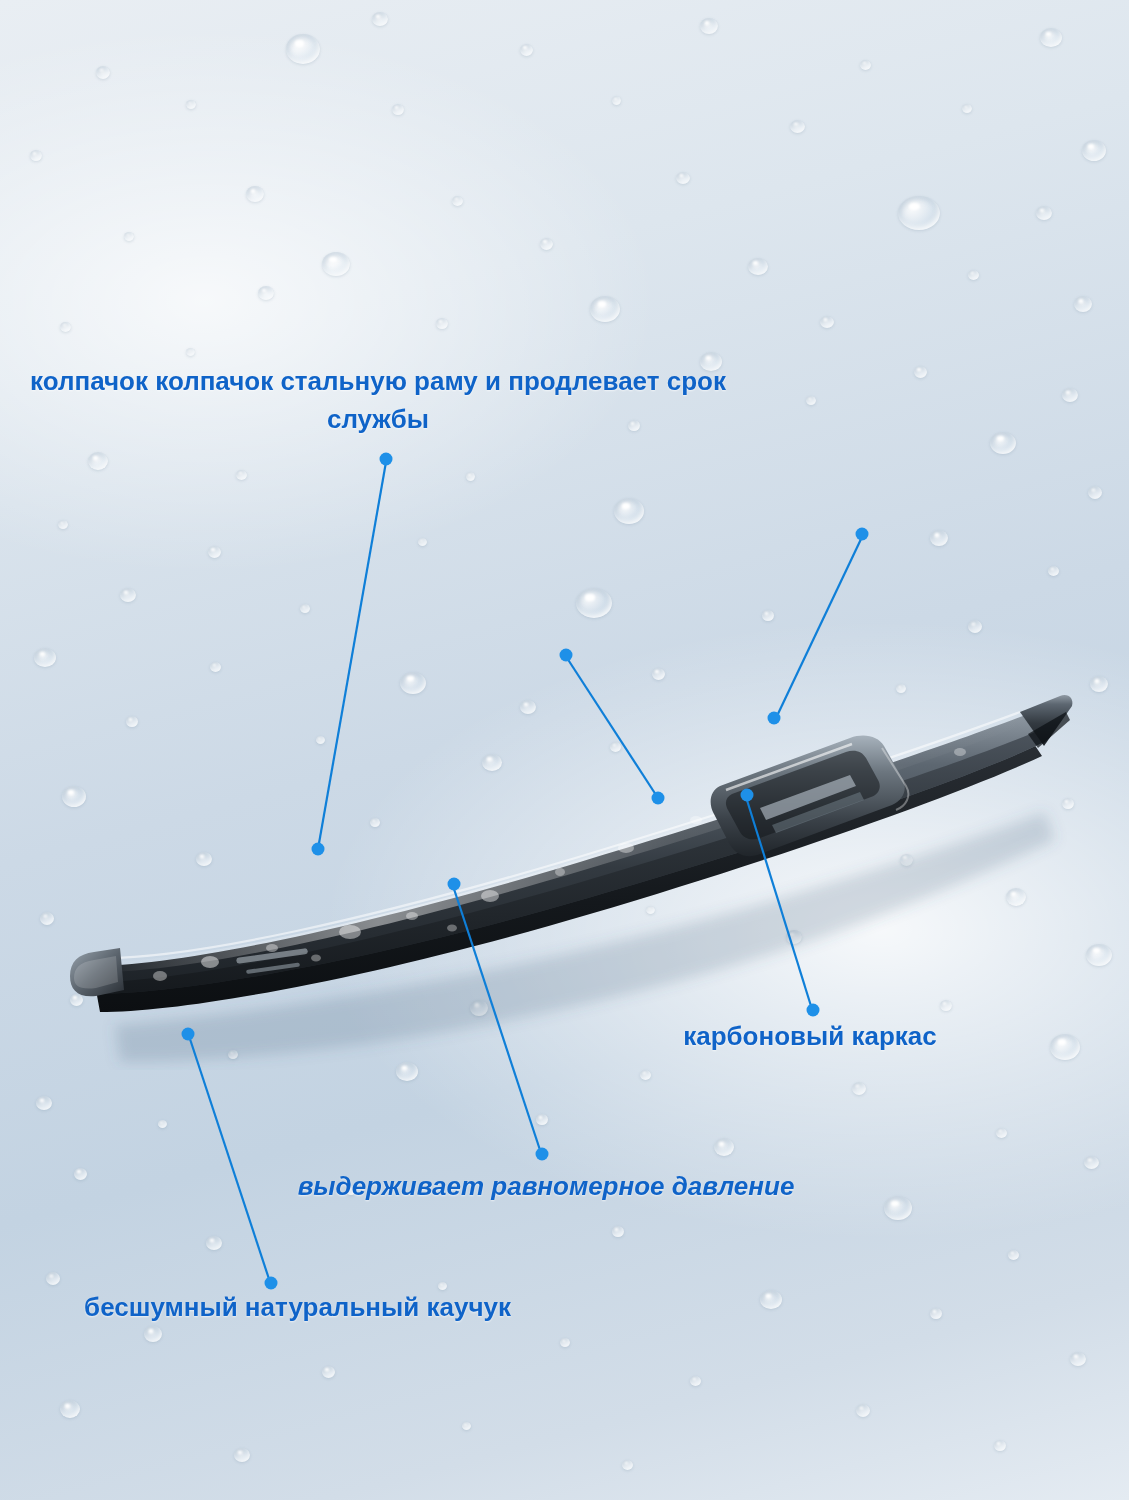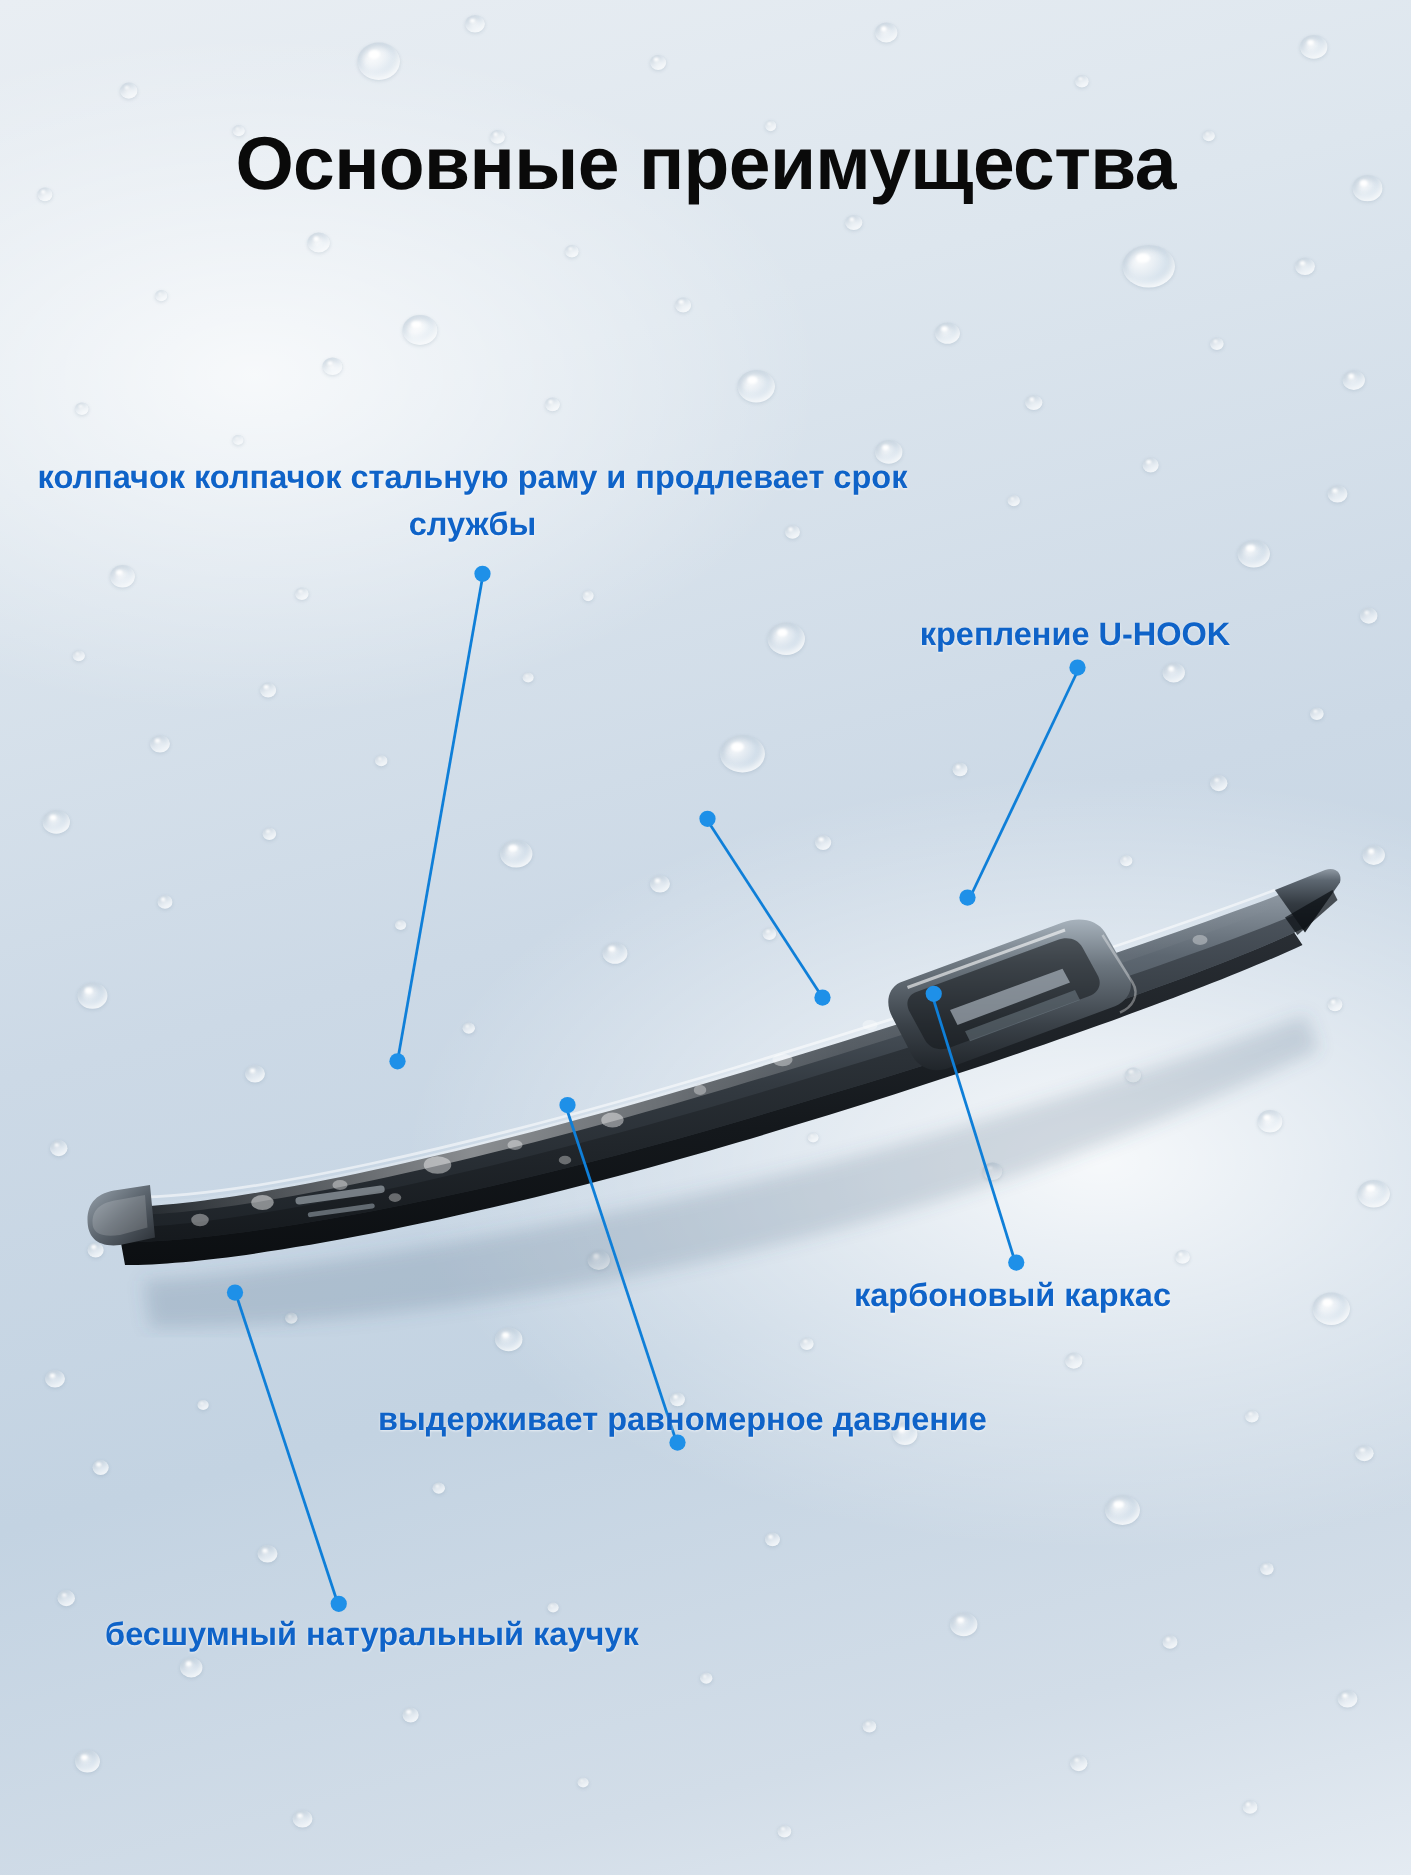--- a/index.html
+++ b/index.html
@@ -201,21 +201,20 @@
     <div class="drop" style="left:322px;top:1366px;width:13px;height:12px;"></div>
     <div class="drop" style="left:690px;top:1376px;width:11px;height:10px;"></div>
     <div class="drop" style="left:60px;top:1400px;width:20px;height:18px;"></div>
     <div class="drop" style="left:856px;top:1404px;width:14px;height:13px;"></div>
     <div class="drop" style="left:462px;top:1422px;width:9px;height:8px;"></div>
     <div class="drop" style="left:994px;top:1440px;width:12px;height:11px;"></div>
     <div class="drop" style="left:234px;top:1448px;width:16px;height:14px;"></div>
     <div class="drop" style="left:622px;top:1460px;width:11px;height:10px;"></div>
   </div>
 
-  <div class="title">Основные преимущества</div>
 
   <div class="blade-wrap">
     <svg width="1020" height="380" viewBox="0 0 1020 380" xmlns="http://www.w3.org/2000/svg">
       <defs>
         <linearGradient id="bodyTop" x1="0" y1="0" x2="0" y2="1">
           <stop offset="0%" stop-color="#8f99a3"></stop>
           <stop offset="18%" stop-color="#5d6771"></stop>
           <stop offset="55%" stop-color="#333a41"></stop>
           <stop offset="100%" stop-color="#1c2126"></stop>
         </linearGradient>
@@ -324,22 +323,21 @@
       <circle cx="774" cy="718" r="6.5"></circle>
       <circle cx="658" cy="798" r="6.5"></circle>
       <circle cx="747" cy="795" r="6.5"></circle>
       <circle cx="454" cy="884" r="6.5"></circle>
       <circle cx="188" cy="1034" r="6.5"></circle>
     </g>
   </svg>
 
   <div class="label" style="left:20px; top:363px; width:716px;">колпачок колпачок стальную раму и продлевает срок службы</div>
 
-  <div class="label" style="left:660px; top:489px; width:400px;">крепление U-HOOK</div>
 
 
   <div class="label" style="left:600px; top:1018px; width:420px;">карбоновый каркас</div>
 
-  <div class="label" style="left:270px; top:1117px; width:552px;">выдерживает равномерное давление</div>
+  <div class="label" style="left:270px; top:1168px; width:552px;font-style:italic;">выдерживает равномерное давление</div>
 
   <div class="label" style="left:55px; top:1289px; width:456px;text-align:right;">бесшумный натуральный каучук</div>
 
 </div>
 
 </body></html>

